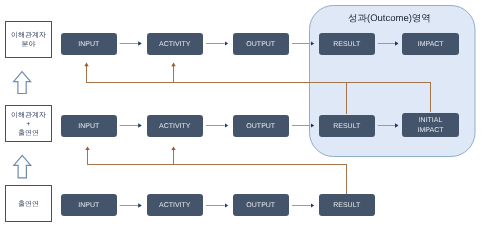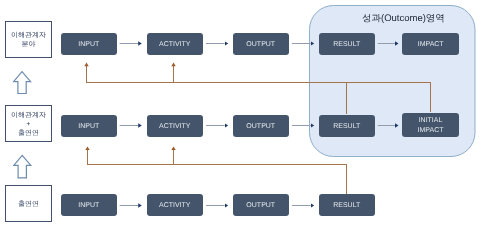--- a/index.html
+++ b/index.html
@@ -65,21 +65,21 @@
       <path d="M85.3,150.0 L87.5,146.4 L89.7,150.0 z"></path>
       <path d="M171.3,150.0 L173.5,146.4 L175.7,150.0 z"></path>
     </g>
 
     <g fill="#ffffff" stroke="#6E8CAE" stroke-width="1.2" stroke-linejoin="miter">
       <path d="M22,71.6 L30.6,81.6 L26.2,81.6 L26.2,93.5 L17.9,93.5 L17.9,81.6 L13.6,81.6 z"></path>
       <path d="M22.2,155.4 L30.8,165.4 L26.4,165.4 L26.4,177.8 L18.1,177.8 L18.1,165.4 L13.8,165.4 z"></path>
     </g>
   </svg>
 
-  <div class="otitle" style="left:362px;top:11.5px;">성과(Outcome)영역</div>
+  <div class="otitle" style="left:348px;top:11.5px;">성과(Outcome)영역</div>
 
   <div class="labelbox" style="left:5.2px;top:20.6px;width:46.8px;height:36.5px;">이해관계자
 분야</div>
   <div class="node" style="left:60.5px;top:32.6px;width:55.5px;height:22px;">INPUT</div>
   <div class="node" style="left:147px;top:32.6px;width:55.5px;height:22px;">ACTIVITY</div>
   <div class="node" style="left:233px;top:32.6px;width:55.5px;height:22px;">OUTPUT</div>
   <div class="node" style="left:319px;top:32.6px;width:55.5px;height:22px;">RESULT</div>
   <div class="node" style="left:402.2px;top:32.6px;width:57.4px;height:22px;">IMPACT</div>
 
   <div class="labelbox" style="left:5.2px;top:104.5px;width:46.8px;height:36.5px;">이해관계자

